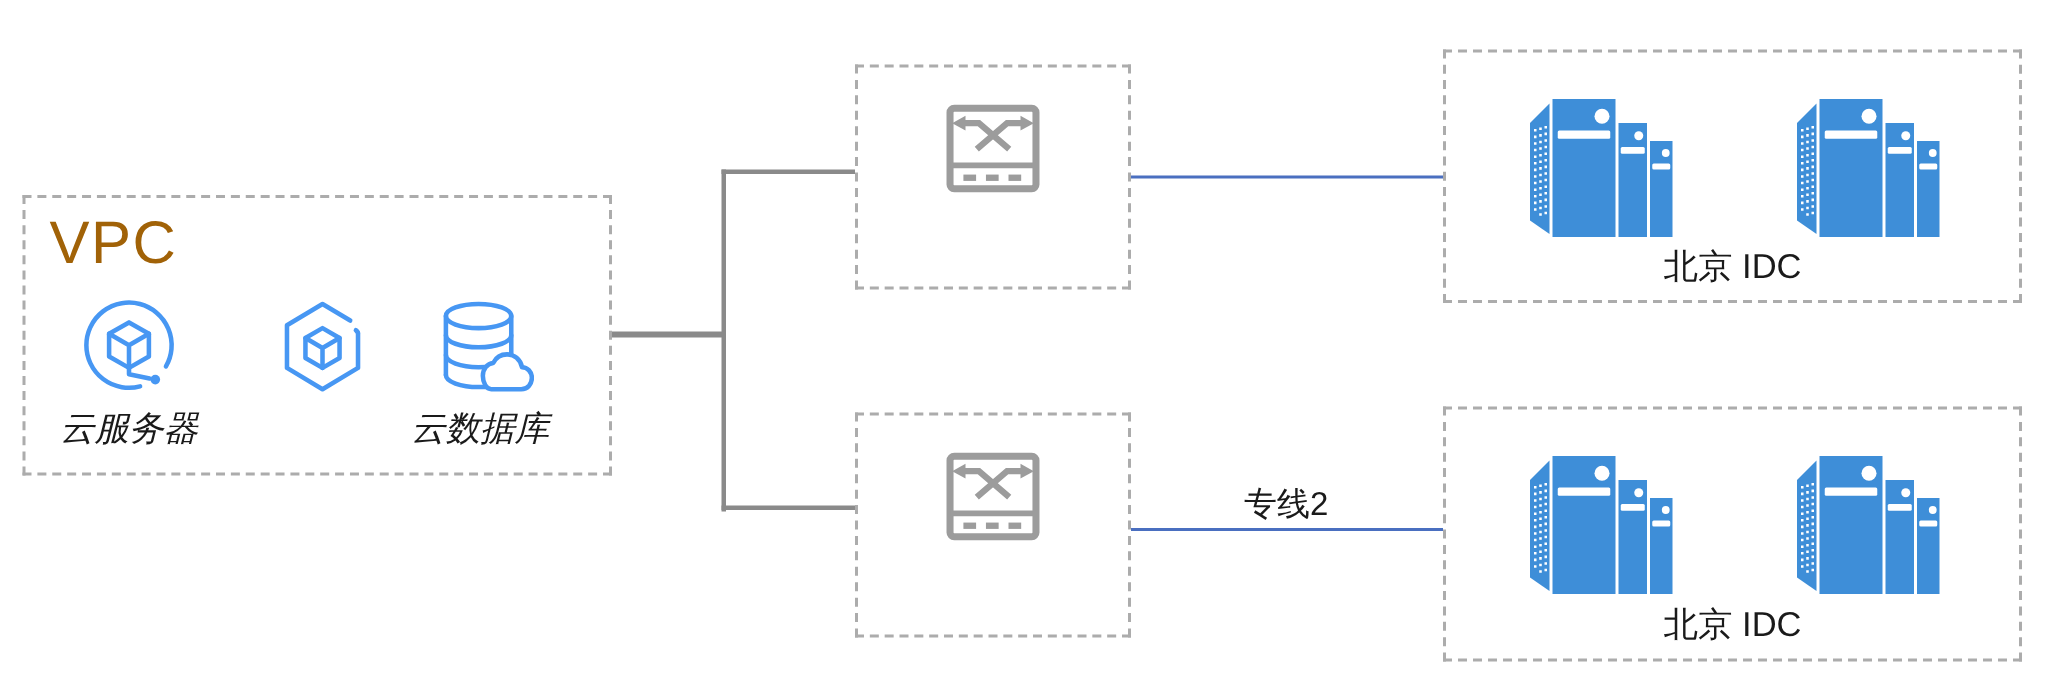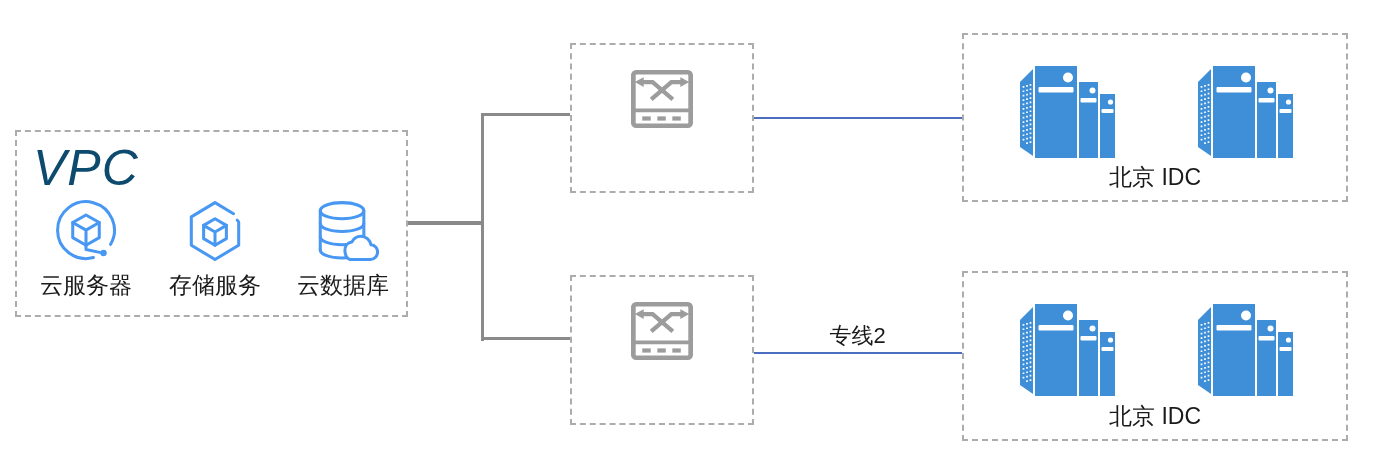--- a/index.html
+++ b/index.html
@@ -3,25 +3,25 @@
 <meta charset="utf-8">
 <style>
   html,body{margin:0;padding:0;background:#fff;}
   .canvas{
     position:relative;width:1374px;height:462px;background:#ffffff;
     font-family:"Liberation Sans","DejaVu Sans",sans-serif;color:#1a1a1a;overflow:hidden;
   }
   .dbox{position:absolute;border:2px dashed #acacac;box-sizing:border-box;background:#fff;}
   
   .vpc{left:15px;top:130px;width:393px;height:187px;}
-  .vpc-title{position:absolute;left:16px;top:6px;font-size:50px;line-height:1.2;color:#0c4a6e;letter-spacing:1px;font-style:italic;}
-  .vpc-item{position:absolute;top:64px;width:116px;text-align:center;}
+  .vpc-title{position:absolute;left:16px;top:6px;font-size:40px;line-height:1.2;color:#a16207;letter-spacing:1px;}
+  .vpc-item{position:absolute;top:64px;width:116px;text-align:center;font-style:italic;}
   .vpc-item.i1{left:11px;}
   .vpc-item.i2{left:140px;}
-  .vpc-item.i3{left:268px;}
+  .vpc-item.i3{left:245px;}
   .res-icon{display:block;width:72px;height:72px;margin:0 auto;}
   .res-label{font-size:23px;margin-top:2px;white-space:nowrap;}
   
   .ap{width:184px;height:150px;}
   .ap-a{left:570px;top:43px;}
   .ap-b{left:570px;top:275px;}
   .switch-wrap{position:absolute;left:50%;top:23px;transform:translateX(-50%);width:66px;height:62px;}
   .ap-label{position:absolute;bottom:9px;width:100%;text-align:center;font-size:21px;white-space:nowrap;}
   
   .idc{width:386px;height:169px;}
@@ -100,21 +100,20 @@
     </div>
 
     <div class="vpc-item i2">
       <svg class="res-icon" viewBox="0 0 76 76">
         <g fill="none" stroke="#4797f3" stroke-width="3.2" stroke-linecap="round" stroke-linejoin="round">
           <path d="M61.5 25.5 A3.5 3.5 0 0 1 63 29 V52 L38 67 L13 52 V22 L38 7 L57.5 18.7"></path>
           <path d="M38 24 L50 31 V45 L38 52 L26 45 V31 Z"></path>
           <path d="M26 31 L38 38 L50 31 M38 38 V52"></path>
         </g>
       </svg>
-      <div class="res-label">存储服务</div>
     </div>
 
     <div class="vpc-item i3">
       <svg class="res-icon" viewBox="0 0 76 76">
         <g fill="none" stroke="#4797f3" stroke-width="3.2" stroke-linecap="round" stroke-linejoin="round">
           <ellipse cx="37" cy="15.5" rx="23" ry="8.5"></ellipse>
           <path d="M14 15.5 V57"></path>
           <path d="M60 15.5 V45"></path>
           <path d="M14 29 A23 8.5 0 0 0 60 29"></path>
           <path d="M14 43 A23 8.5 0 0 0 60 43"></path>

